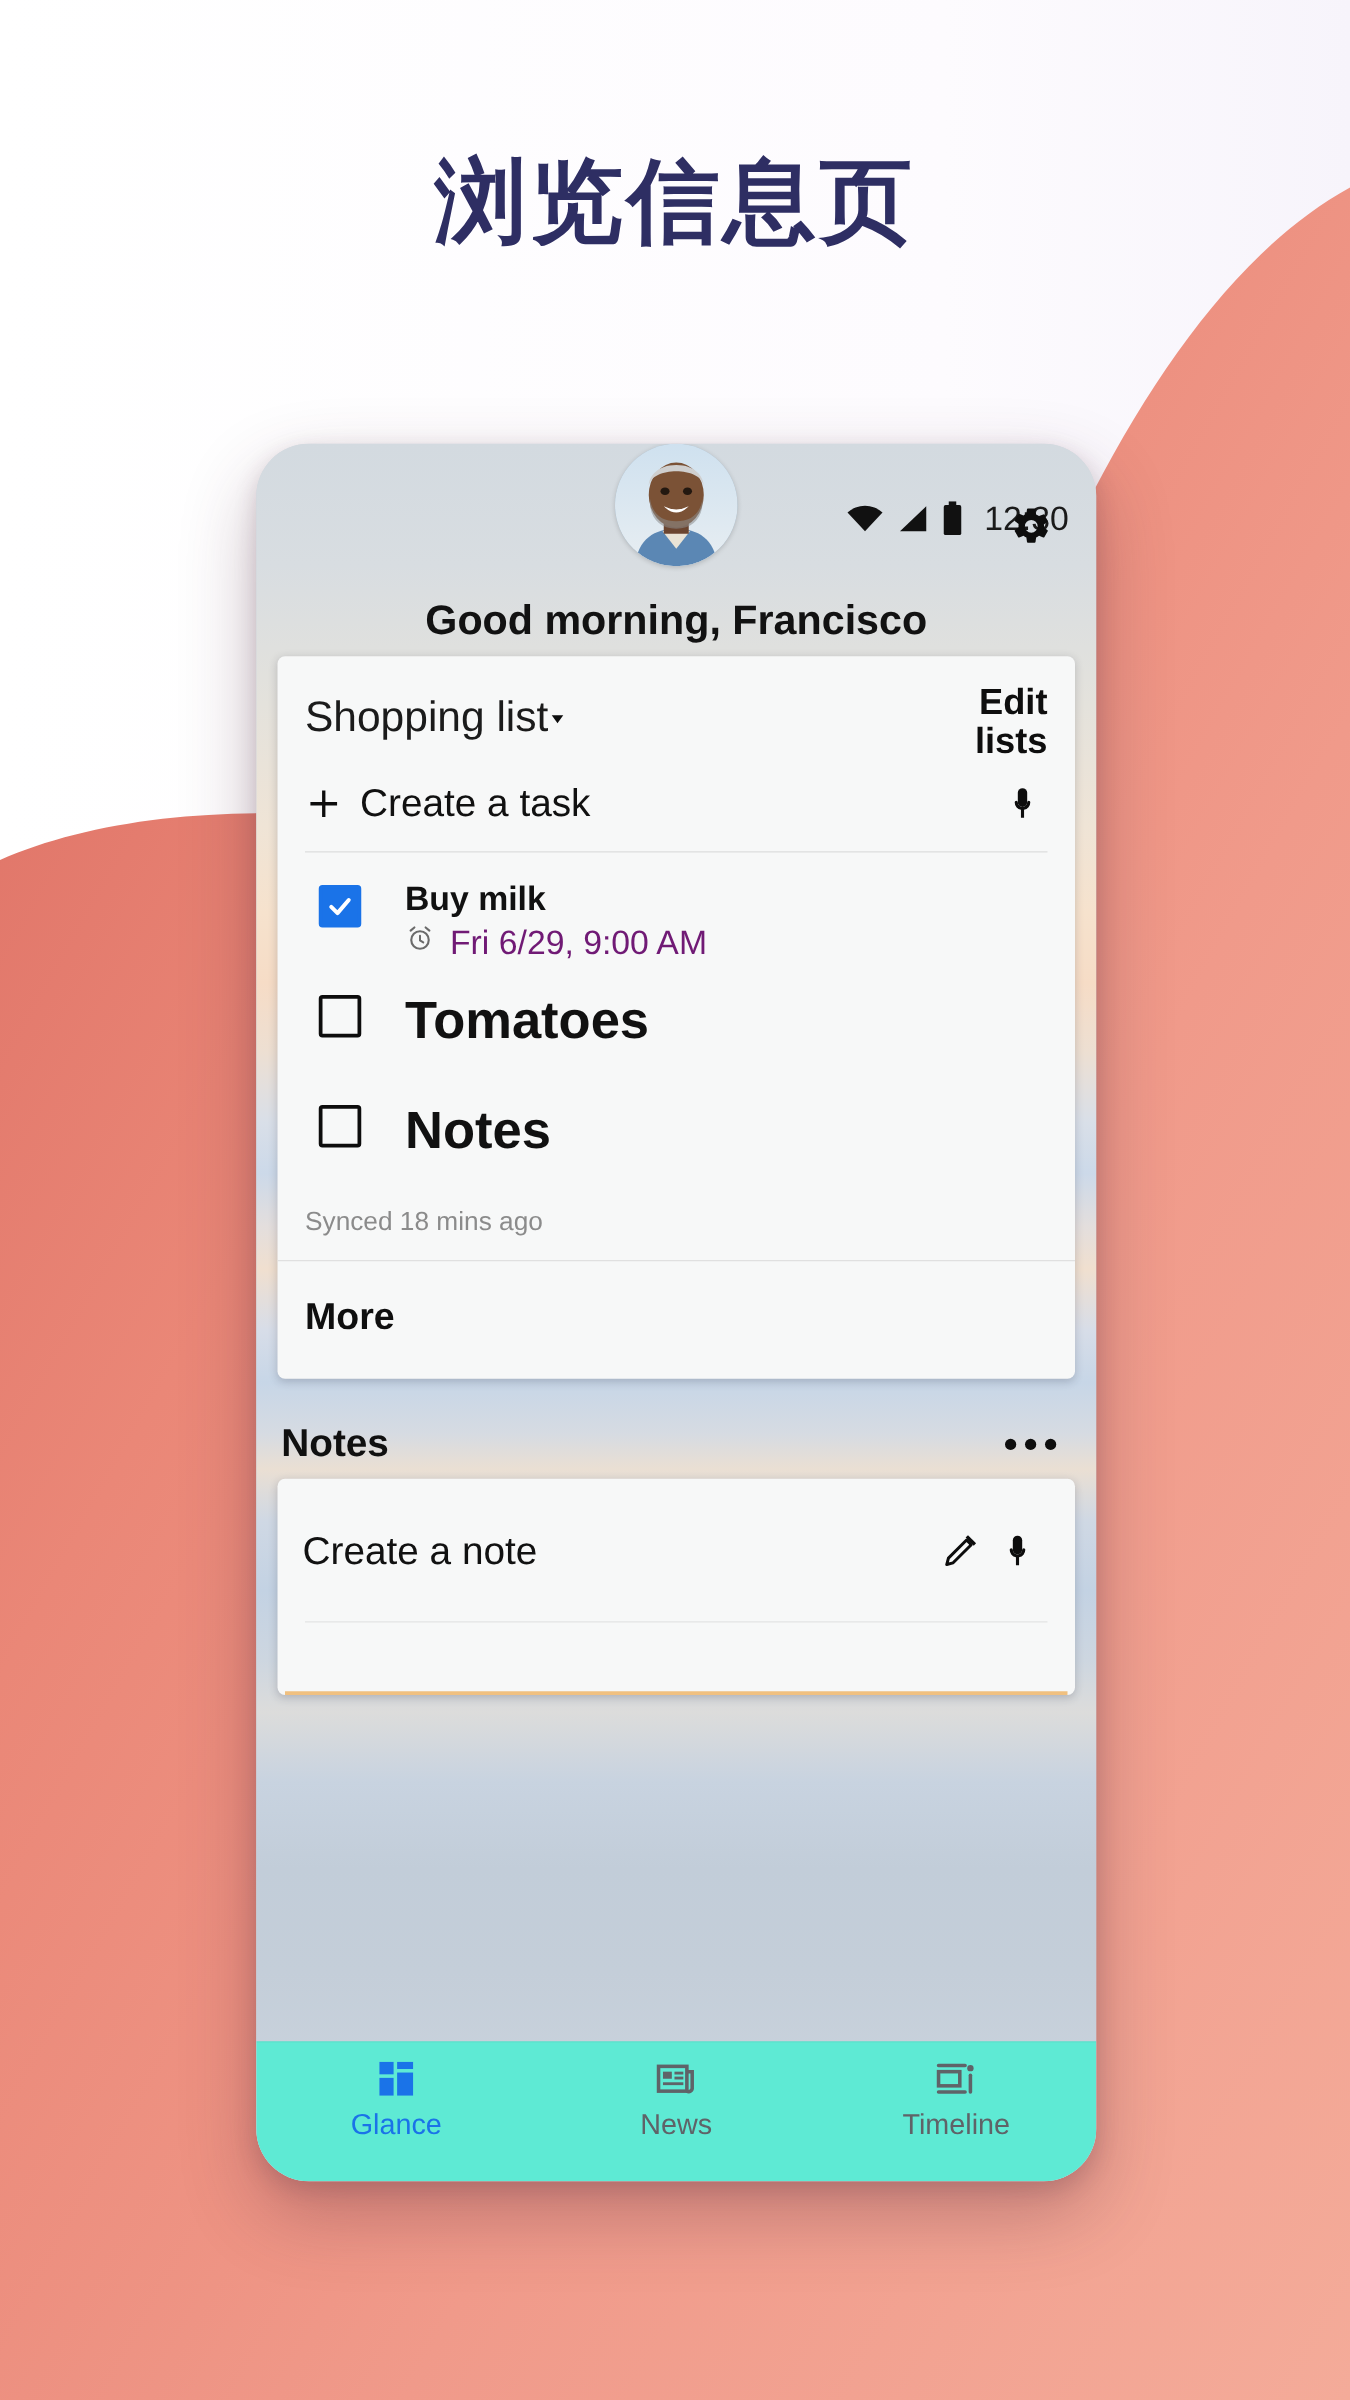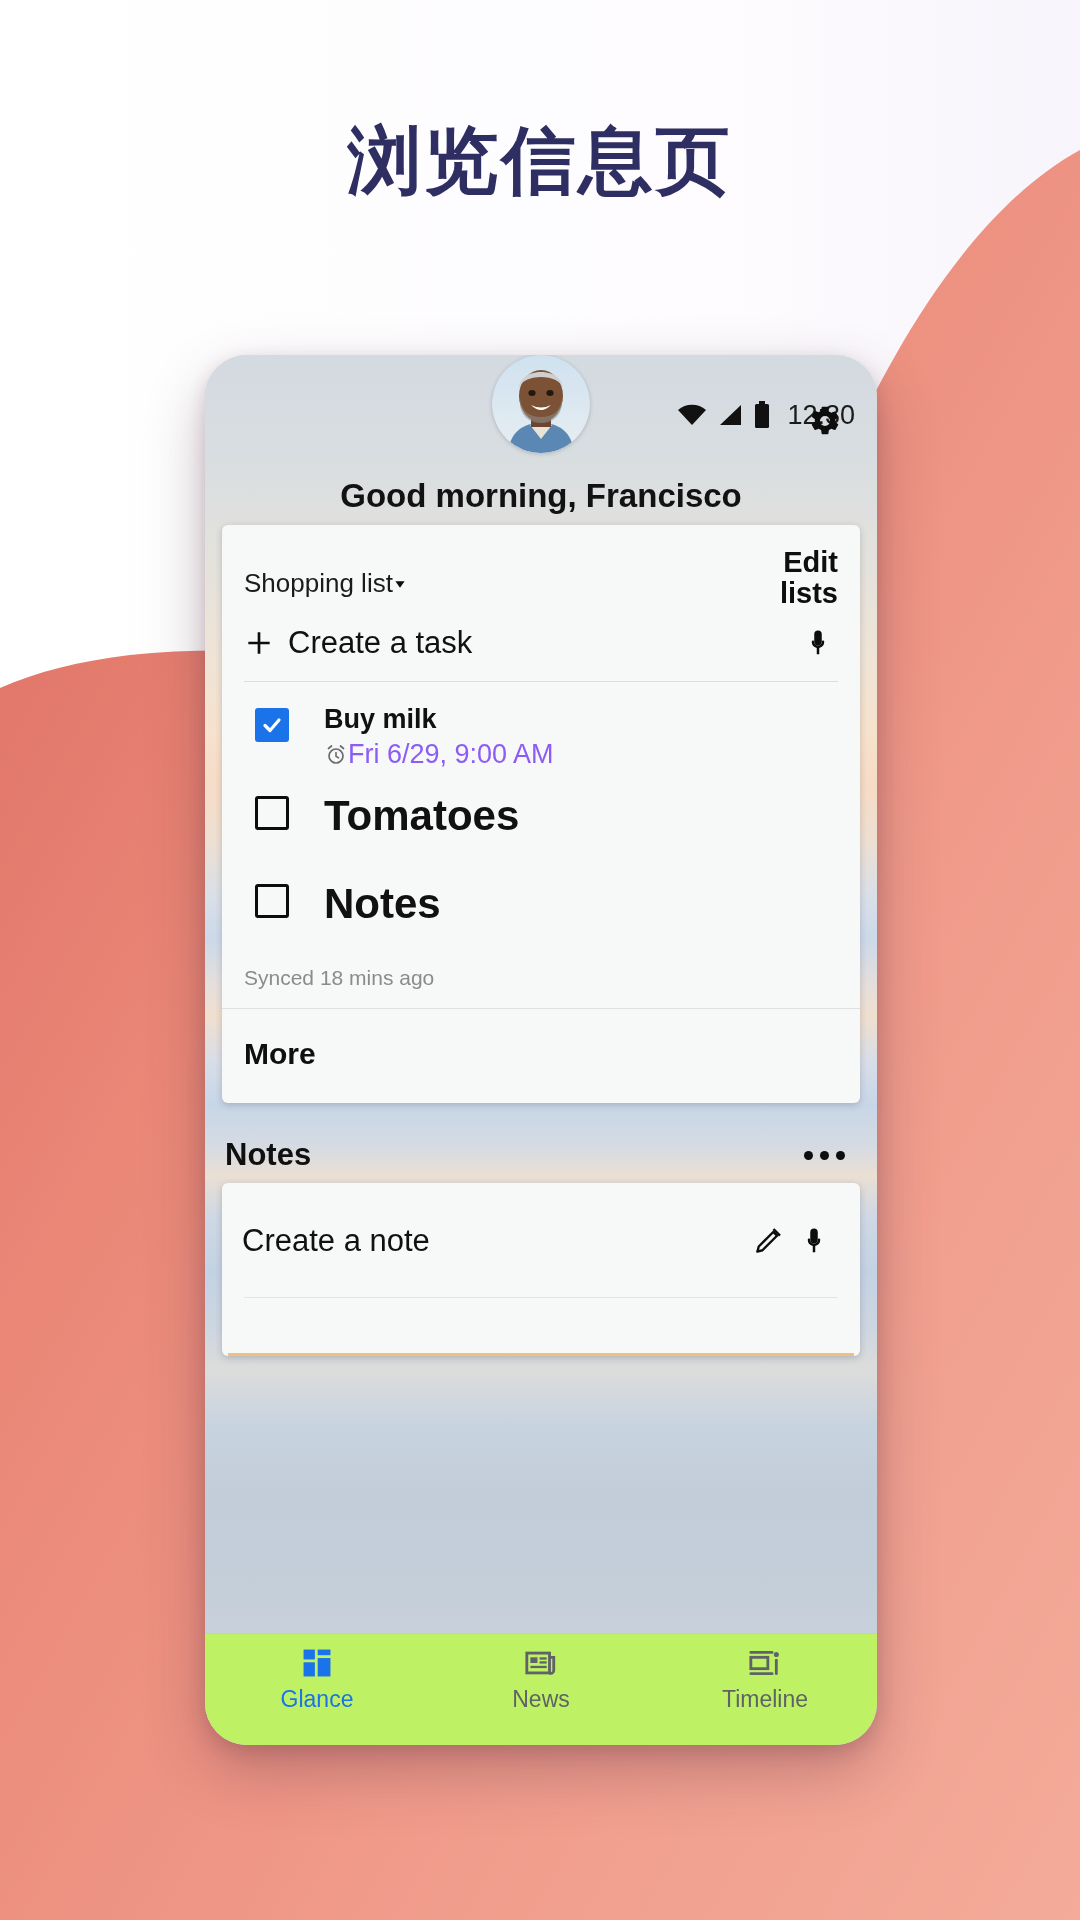--- a/index.html
+++ b/index.html
@@ -113,23 +113,22 @@
     box-shadow:0 2px 7px rgba(40,40,60,0.22);
     overflow:hidden;
   }
 
   
   #tasks-list-row {
     display:flex; align-items:flex-start; justify-content:space-between;
     padding:22px 22px 0 22px;
   }
   #tasks-list-name {
-    font-size:26px; color:#1b1b1b; display:flex; align-items:center; gap:0px;
+    font-size:34px; color:#1b1b1b; display:flex; align-items:center; gap:0px;
     padding-top:8px;
-    margin-top:13px;
   }
   #list-caret { margin-left:-4px; }
   #edit-lists {
     font-size:29px; font-weight:bold; color:#0e0e0e;
     text-align:right; line-height:1.07; width:96px; flex:none;
   }
   #create-task-row {
     display:flex; align-items:center; padding:16px 22px 20px 14px;
   }
   #create-task-plus { width:46px; display:flex; justify-content:center; }
@@ -143,40 +142,40 @@
   .cb {
     width:34px; height:34px; border-radius:3px;
     border:3px solid #0d0d0d; background:transparent;
     display:flex; align-items:center; justify-content:center;
   }
   .cb.checked { background:#1a73e8; border-color:#1a73e8; }
   .task-body { flex:1; padding-left:24px; }
   .task-title { font-size:27px; font-weight:bold; color:#111; }
   .task-title.plain { font-size:42px; }
   .task-sub {
-    margin-top:4px; font-size:27px; color:#8b5cf6;
-    display:flex; align-items:center; 
+    margin-top:4px; font-size:27px; color:#701a75;
+    display:flex; align-items:flex-start; gap:12px;
   }
   #synced-text { font-size:21px; color:#8b8b8b; padding:20px 22px 18px 22px; }
   #tasks-more-divider { height:1px; background:#e0e0e0; }
   #tasks-more { font-size:30px; font-weight:bold; color:#0f0f0f; padding:28px 22px 32px 22px; }
 
   
   #note-row {
     display:flex; align-items:center; padding:40px 26px 38px 20px;
   }
   #create-note-label { font-size:31px; color:#111; flex:1; }
   #note-pencil { width:52px; display:flex; justify-content:center; }
   #note-divider { height:1px; background:#e4e4e4; margin:0 22px; }
   #note-item-line { height:58px; border-bottom:3px solid #f0c080; margin:0 6px; }
 
   
   #bottom-nav {
     position:absolute; left:0; bottom:0; width:100%;
-    background:#bef264; z-index:6;
+    background:#5eead4; z-index:6;
     height:112px;
     display:flex; align-items:flex-start; justify-content:space-around;
     padding-top:12px;
     border-top:1px solid rgba(0,0,0,0.04);
   }
   .nav-item { display:flex; flex-direction:column; align-items:center; width:180px; gap:6px; }
   .nav-label { font-size:23px; color:#5f6368; }
   .nav-item.active .nav-label { color:#1a73e8; }
 </style>
 </head>

